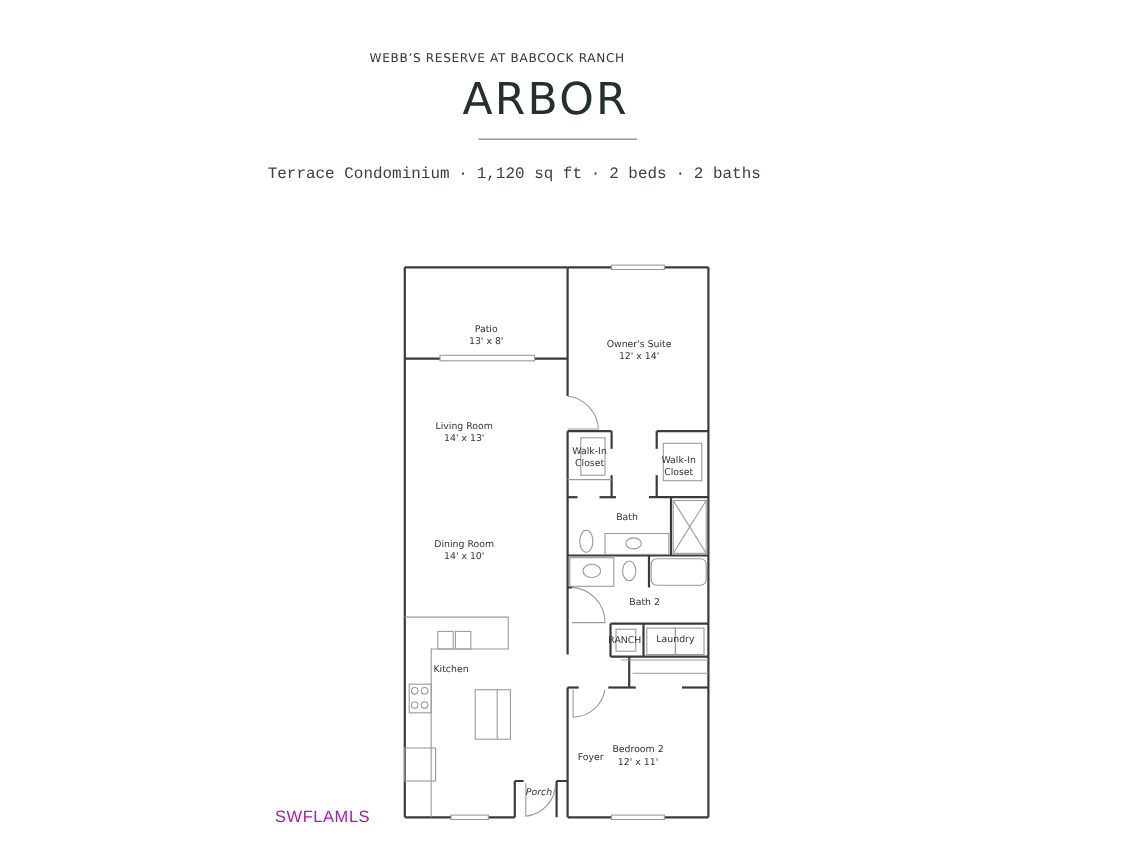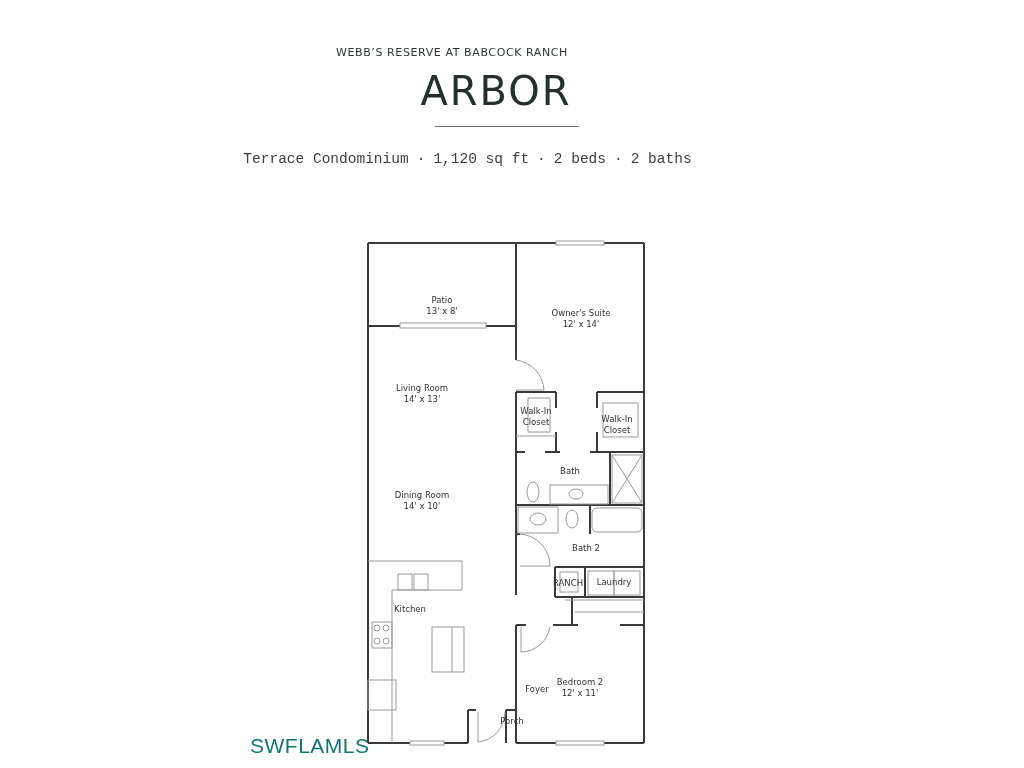--- a/index.html
+++ b/index.html
@@ -4,21 +4,21 @@
   <style>
     html, body { margin: 0; padding: 0; background: #ffffff; }
     body { width: 1024px; height: 768px; position: relative; overflow: hidden; font-family: "Liberation Sans", sans-serif; }
     .header { position: absolute; left: 0; top: 0; width: 1024px; text-align: center; color: #2b332f; }
     .community { position: absolute; top: 46px; width: 904px; text-align: center; font-size: 11px; letter-spacing: 0.6px; font-family: "DejaVu Sans", sans-serif; color: #2f3833; }
     .model { position: absolute; top: 68px; width: 992px; text-align: center; font-size: 40px; letter-spacing: 2px; font-family: "DejaVu Sans", sans-serif; color: #26302b; }
     .rule { position: absolute; top: 126px; left: 435px; width: 144px; height: 1px; background: #6f7571; }
     .specs { position: absolute; top: 151px; width: 935px; text-align: center; font-size: 14.5px; font-family: Liberation Mono, monospace; color: #3a413d; }
     .specs span.sep { margin: 0 8px; }
     svg.plan { position: absolute; left: 0; top: 0; }
-    .watermark { position: absolute; left: 250px; top: 734px; font-size: 21px; color: #0f766e; font-family: "Liberation Sans", sans-serif; letter-spacing: 0.5px; }
+    .watermark { position: absolute; left: 250px; top: 734px; font-size: 15px; color: #a21caf; font-family: "Liberation Sans", sans-serif; letter-spacing: 0.5px; }
     .room-label { position: absolute; font-size: 8.5px; color: #333; text-align: center; font-family: "DejaVu Sans", sans-serif; line-height: 11px; transform: translateX(-50%); white-space: nowrap; }
   </style>
 </head>
 <body>
 
 <div class="header">
   <div class="community">WEBB’S RESERVE AT BABCOCK RANCH</div>
   <div class="model">ARBOR</div>
   <div class="rule"></div>
   <div class="specs">
@@ -156,21 +156,21 @@
   </div>
 <div class="room-label" style="left:614px; top:577px;">
     <div>Laundry</div>
   </div>
 <div class="room-label" style="left:410px; top:604px;">
     <div>Kitchen</div>
   </div>
 <div class="room-label" style="left:489px; top:684px;margin-left:48px;">
     <div>Foyer</div>
   </div>
-<div class="room-label" style="left:512px; top:716px;">
+<div class="room-label" style="left:490px; top:716px;font-style:italic;">
     <div>Porch</div>
   </div>
 <div class="room-label" style="left:580px; top:677px;">
     <div>Bedroom 2</div>
     <div>12' x 11'</div>
   </div>
 
 <div class="watermark">SWFLAMLS</div>
 
 </body></html>

